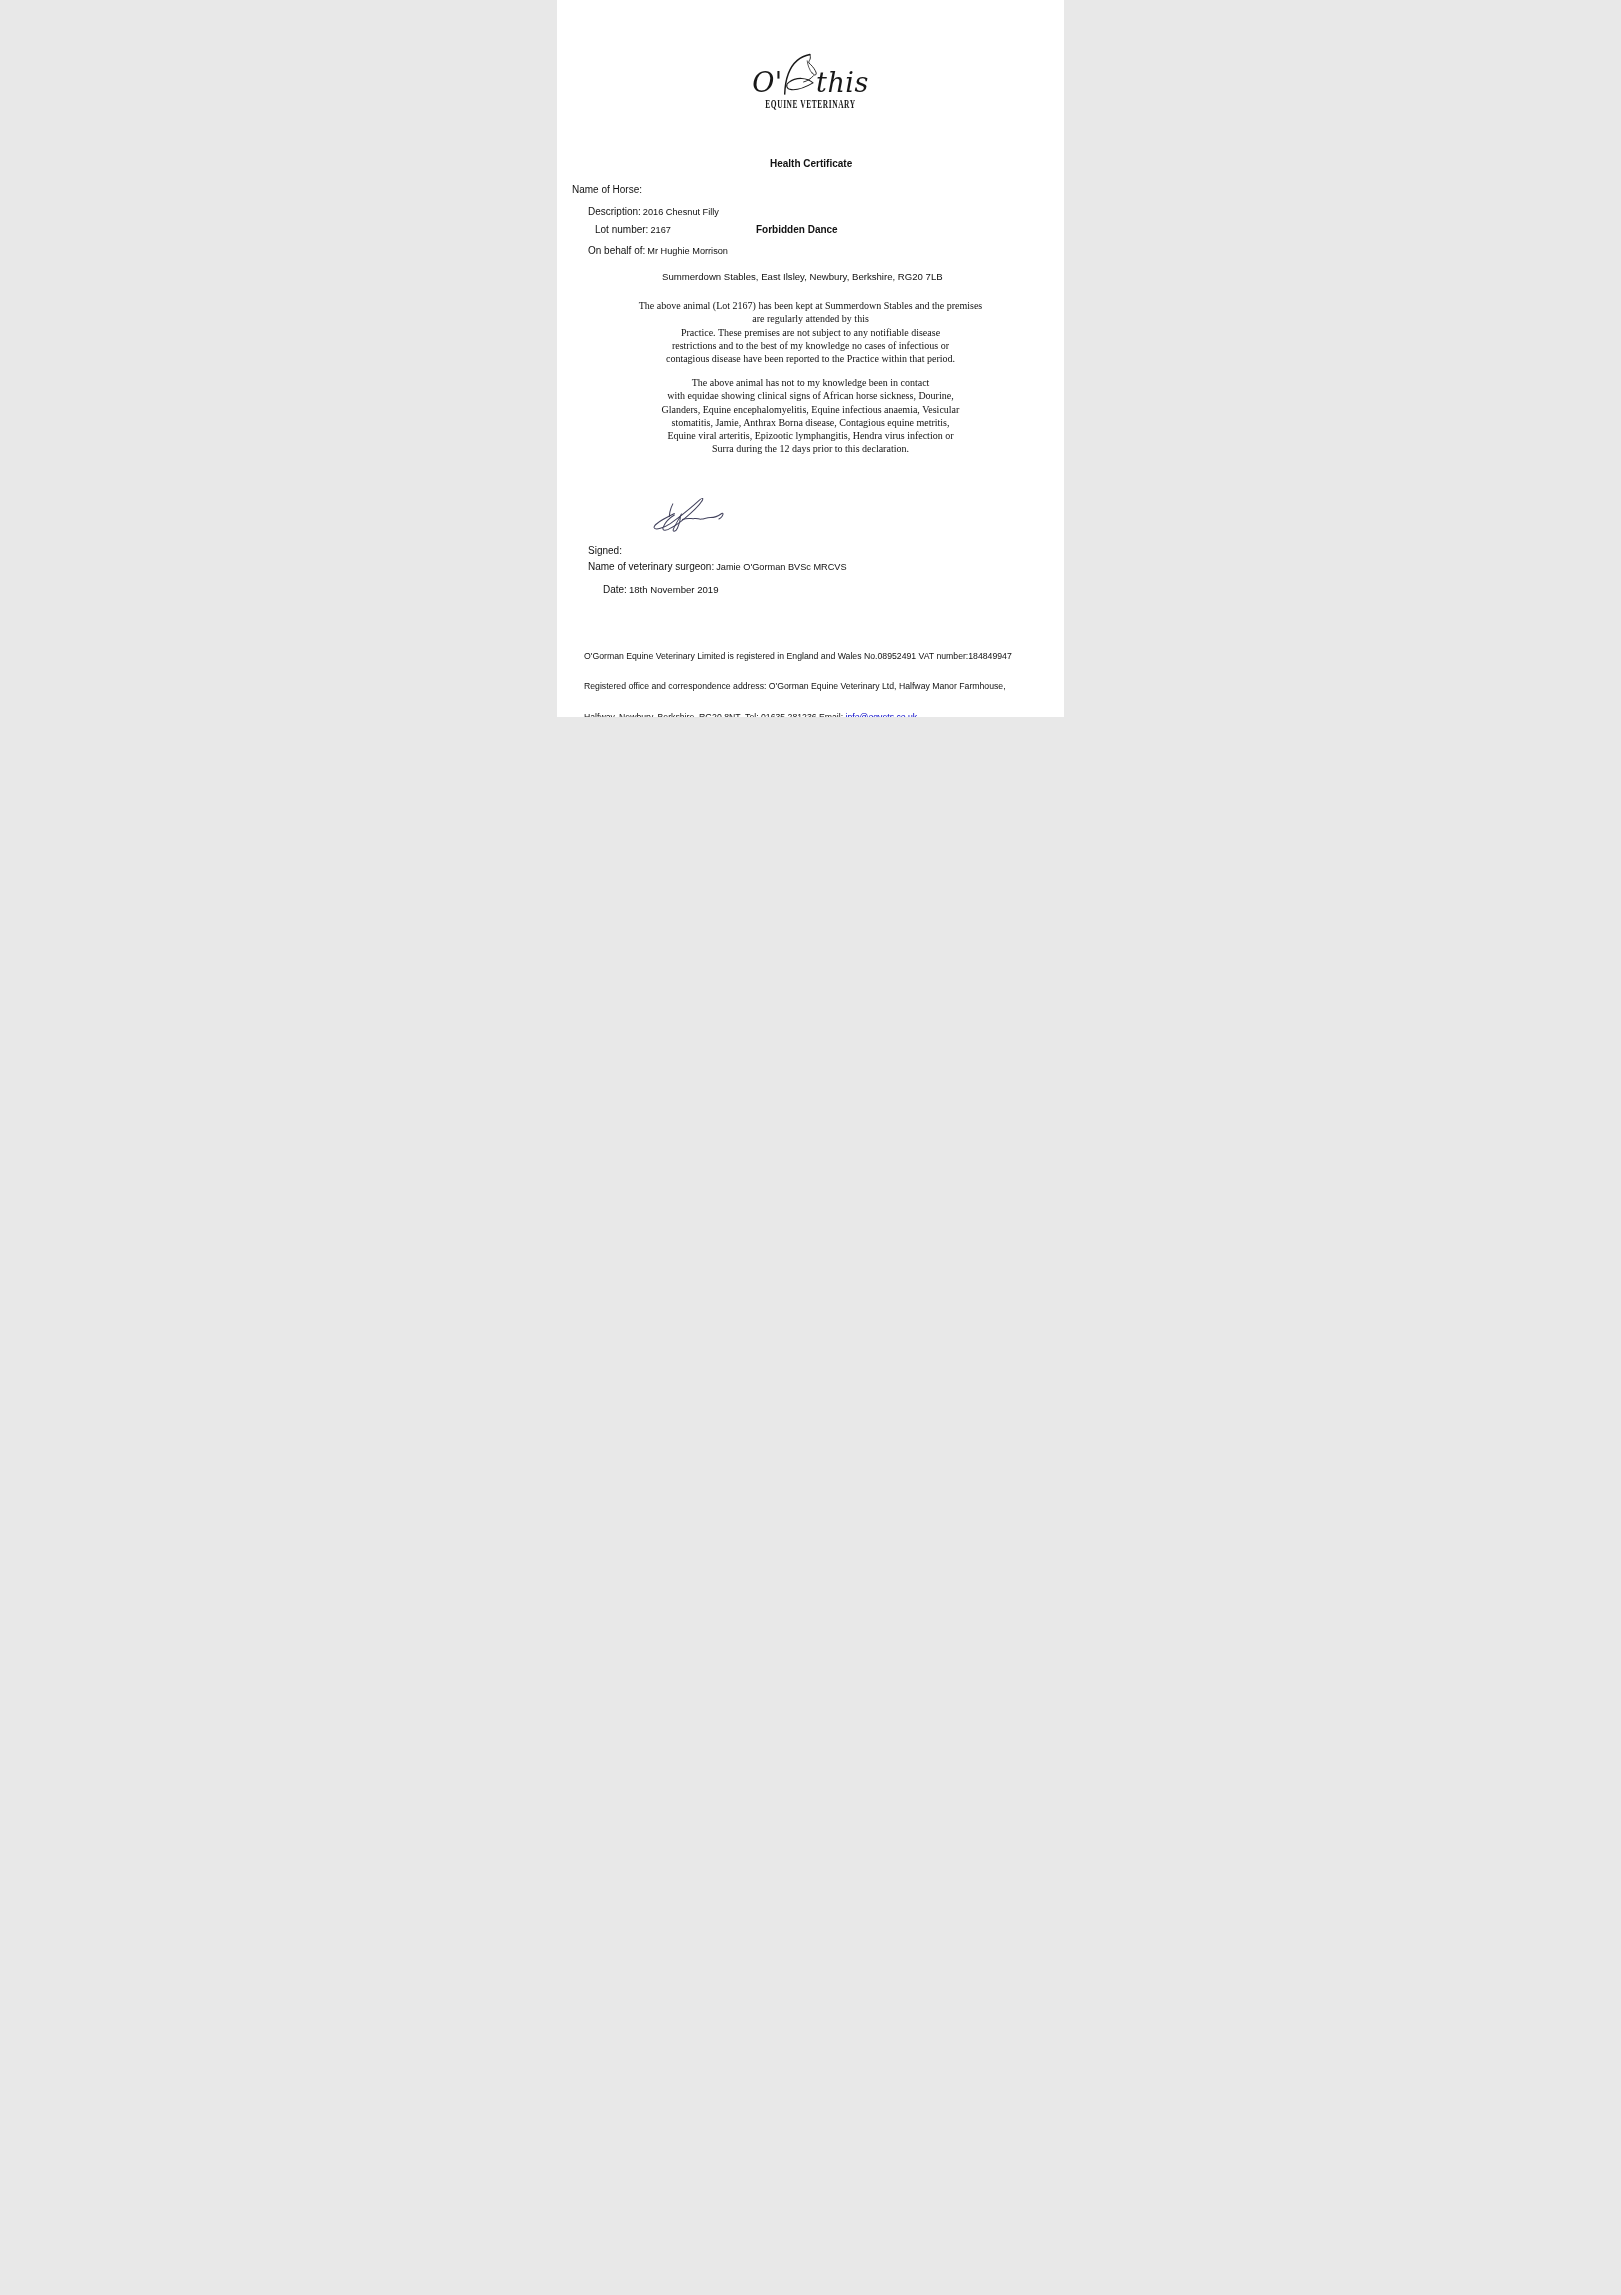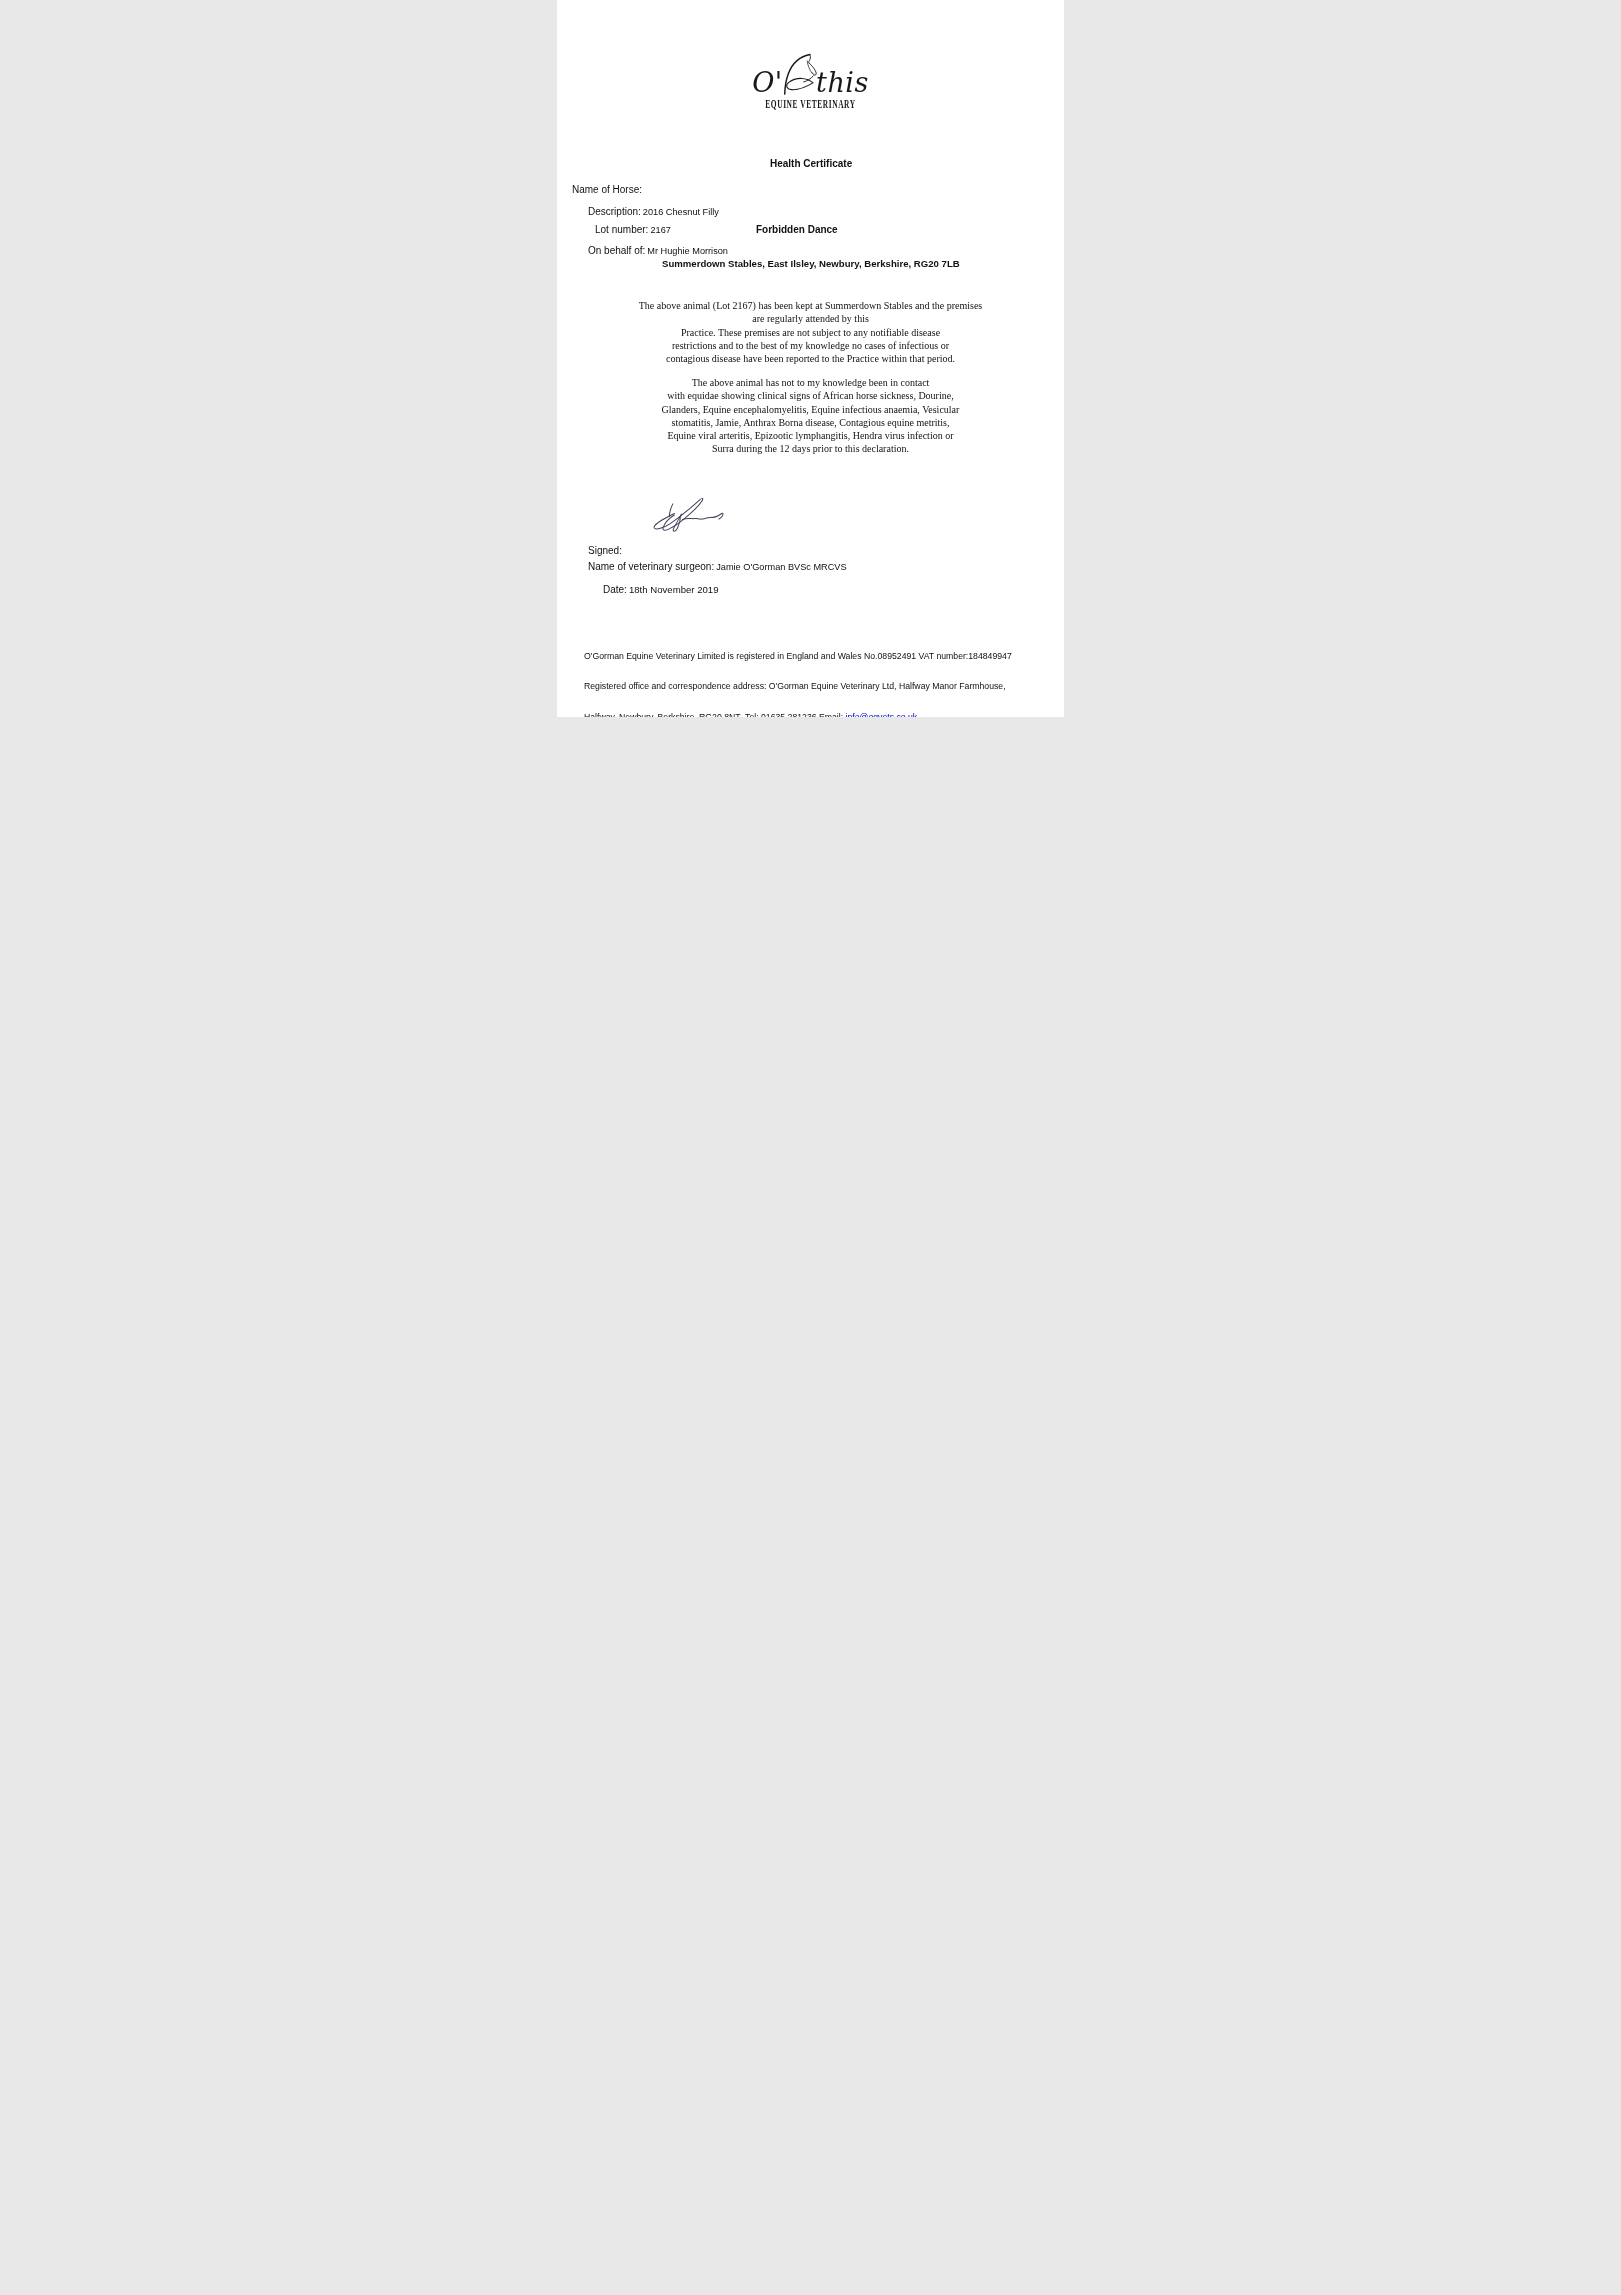--- a/index.html
+++ b/index.html
@@ -83,21 +83,21 @@
   <div class="abs" style="left:38px;top:224px;">
     <span class="lbl">Lot number:</span>
     <span class="val">2167</span>
   </div>
 
   <div class="abs" style="left:31px;top:245px;">
     <span class="lbl">On behalf of:</span>
     <span class="val">Mr Hughie Morrison</span>
   </div>
 
-  <div class="abs" style="left:105px;top:258px;font-size:9.6px;font-weight:bold;">Summerdown Stables, East Ilsley, Newbury, Berkshire, RG20 7LB</div>
+  <div class="abs" style="left:105px;top:271px;font-size:9.6px;">Summerdown Stables, East Ilsley, Newbury, Berkshire, RG20 7LB</div>
 
   <div class="para" style="top:299px;">
     <span>The above animal (Lot 2167) has been kept at Summerdown Stables and the premises</span>
     <span>are regularly attended by this</span>
     <span>Practice. These premises are not subject to any notifiable disease</span>
     <span>restrictions and to the best of my knowledge no cases of infectious or</span>
     <span>contagious disease have been reported to the Practice within that period.</span>
   </div>
 
   <div class="para" style="top:376px;">

